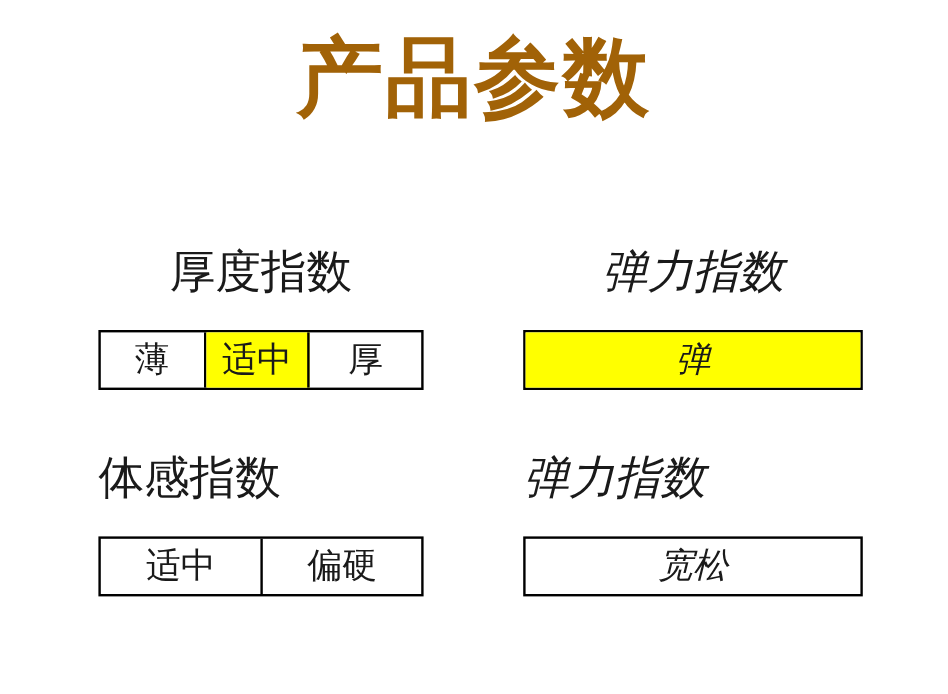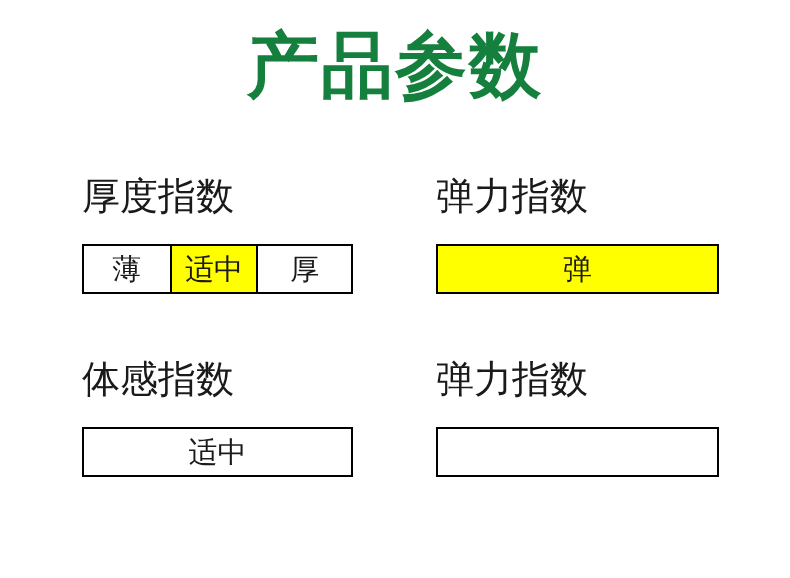--- a/index.html
+++ b/index.html
@@ -23,30 +23,30 @@
     position: absolute;
     top: 20px;
     left: 0;
     width: 100%;
     margin: 0;
     text-align: center;
     font-size: 72px;
     line-height: 90px;
     font-weight: 900;
     letter-spacing: 2px;
-    color: #15803d;
+    color: #a16207;
   }
   .section {
     position: absolute;
     height: 132px;
   }
   .section.col-left  { left: 82px;  width: 271px; }
-  .section.col-right { left: 436px; width: 283px; }
-  .section.row-top    { top: 173px; }
-  .section.row-bottom { top: 356px; }
+  .section.col-right { left: 436px; width: 283px; font-style: italic; }
+  .section.row-top    { top: 204px; text-align: center; }
+  .section.row-bottom { top: 376px; }
   .section-heading {
     margin: 0;
     font-size: 38px;
     line-height: 46px;
     font-weight: 400;
     color: var(--text);
     white-space: nowrap;
   }
   .options-table {
     position: absolute;
@@ -98,20 +98,22 @@
   <h2 class="section-heading">弹力指数</h2>
   <div class="options-table">
     <div class="cell hl">弹</div>
   </div>
 </div>
 
 <div class="section col-left row-bottom">
   <h2 class="section-heading">体感指数</h2>
   <div class="options-table">
     <div class="cell">适中</div>
+    <div class="cell">偏硬</div>
   </div>
 </div>
 
 <div class="section col-right row-bottom">
   <h2 class="section-heading">弹力指数</h2>
   <div class="options-table">
+    <div class="cell">宽松</div>
   </div>
 </div>
 
 </body></html>

